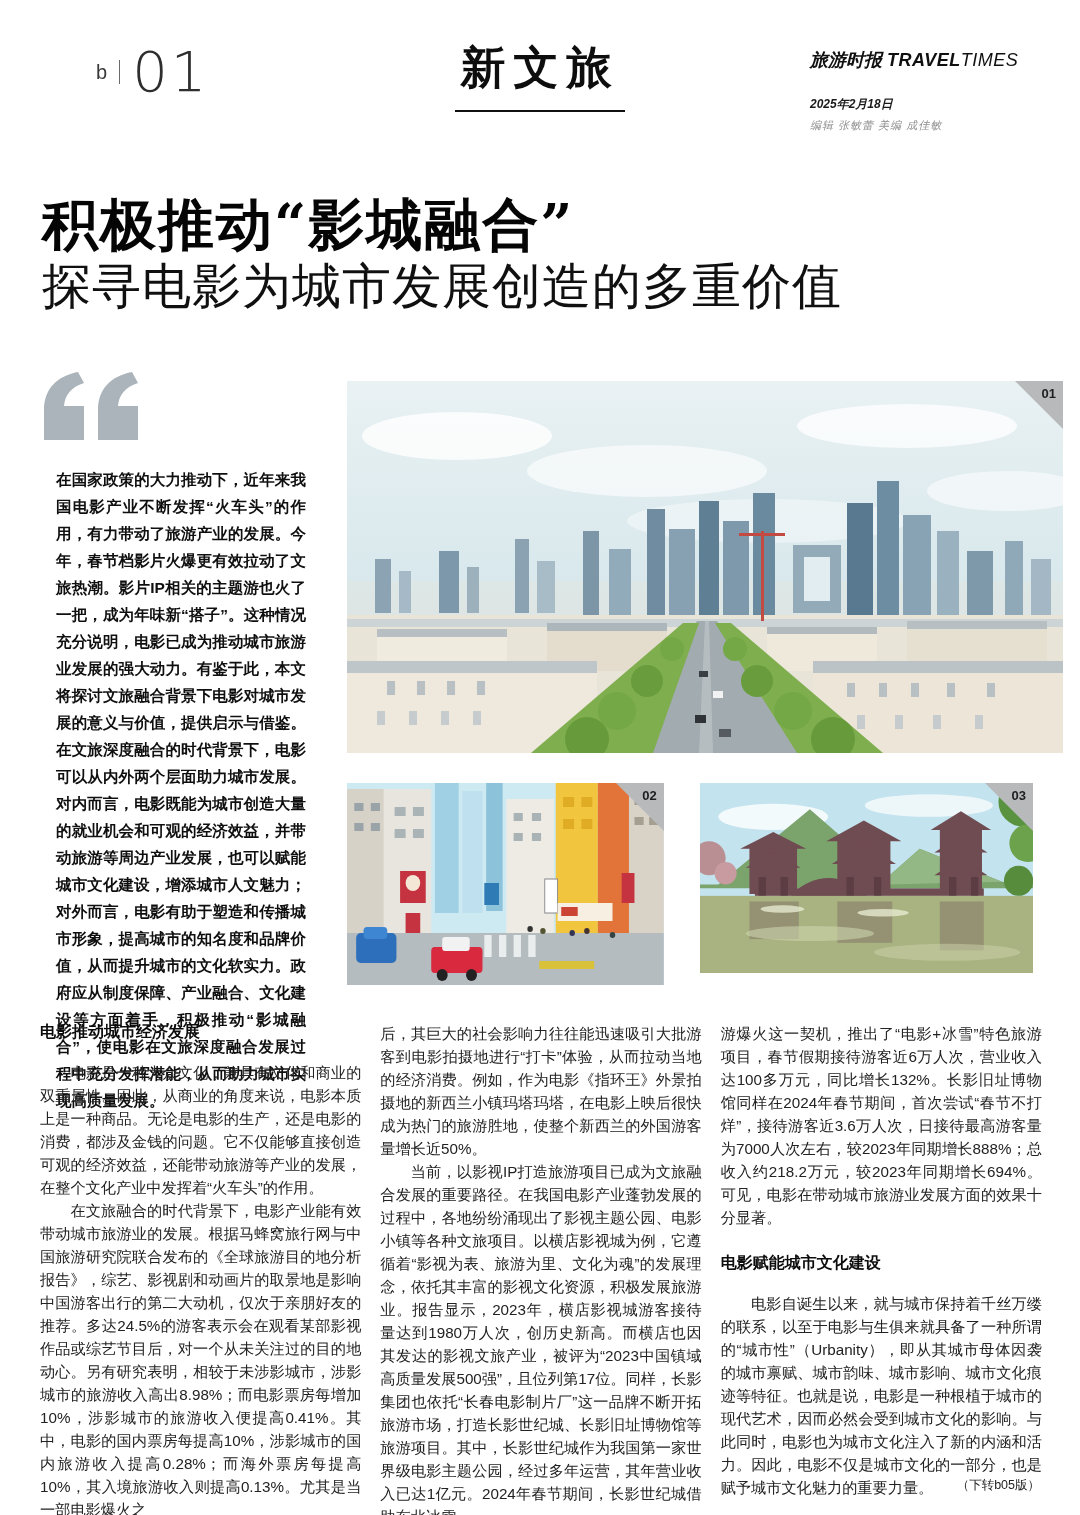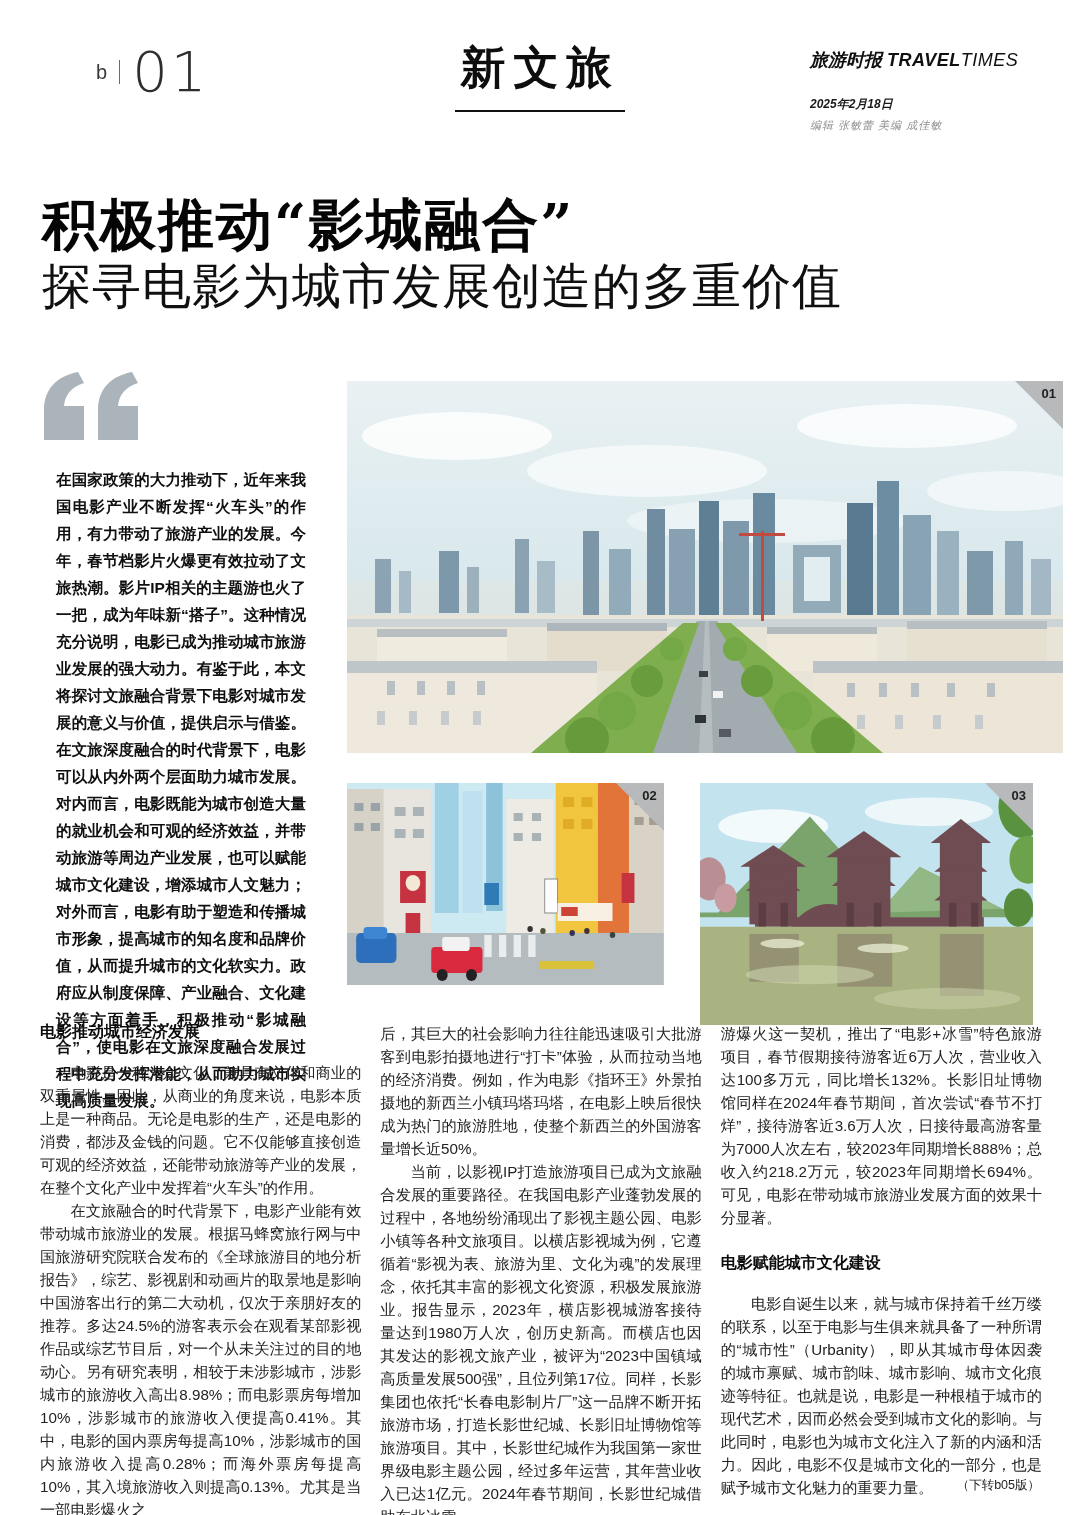--- a/index.html
+++ b/index.html
@@ -43,21 +43,21 @@
 
   .intro { padding-top:2px; }
   .quote-icon { display:block; margin:4px 0 26px 2px; }
   .intro p { margin:16px; font-size:15.5px; font-weight:700; line-height:27px; text-align:justify; color:#0f0f0f; }
 
   figure { margin:15px; }
   .photo { position:relative; overflow:hidden; background:#dfe7ea; }
   .photo-1 { width:716px; height:372px; }
   .photo-row { display:flex; gap:6px; margin-top:5px; }
   .photo-2 { width:346px; height:202px; }
-  .photo-3 { width:364px; height:242px; }
+  .photo-3 { width:364px; height:190px; }
   .photo svg { display:block; width:100%; height:100%; }
 
   .corner { position:absolute; top:0; right:0; width:48px; height:48px; pointer-events:none; }
   .corner::before { content:""; position:absolute; top:0; right:0;
     border-top:48px solid #b7b9ba; border-left:48px solid transparent; }
   .corner span { position:absolute; top:5px; right:7px; font-size:13px; font-weight:700; color:#1e1e1e; }
 
   .captions { margin-top:10px; font-size:13.5px; line-height:20.5px; color:#3c3c3c; }
 
   

